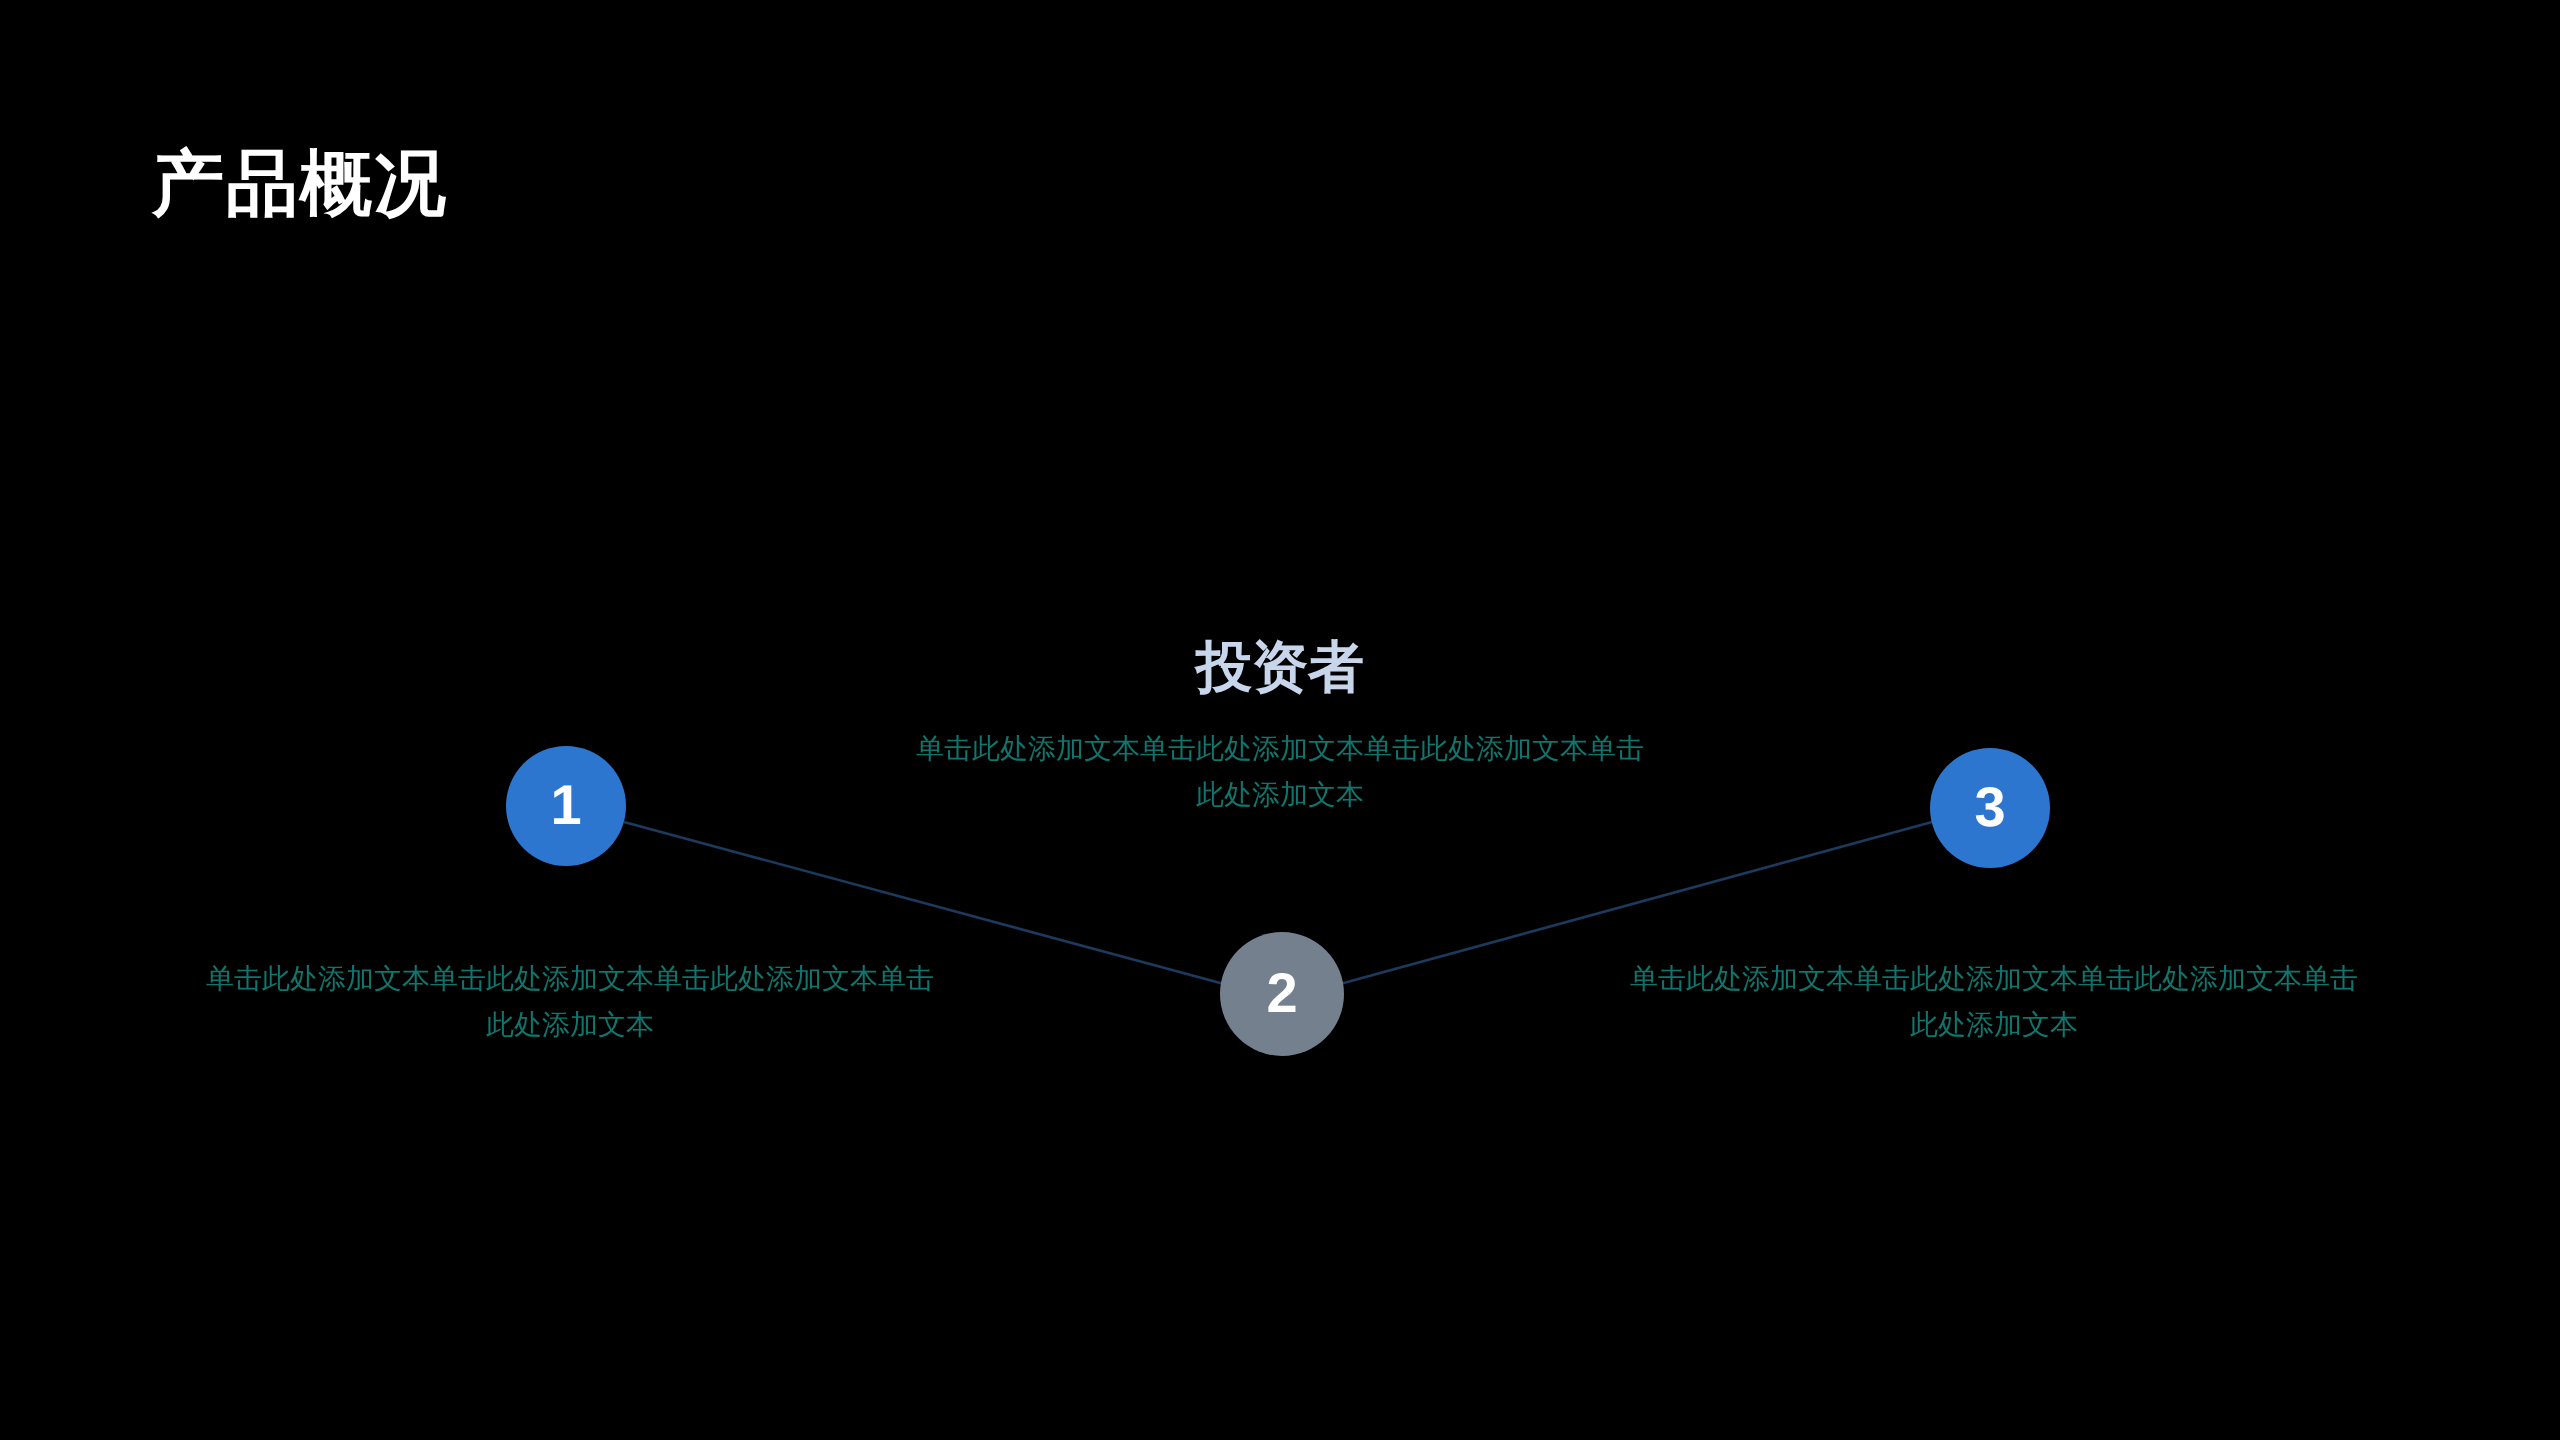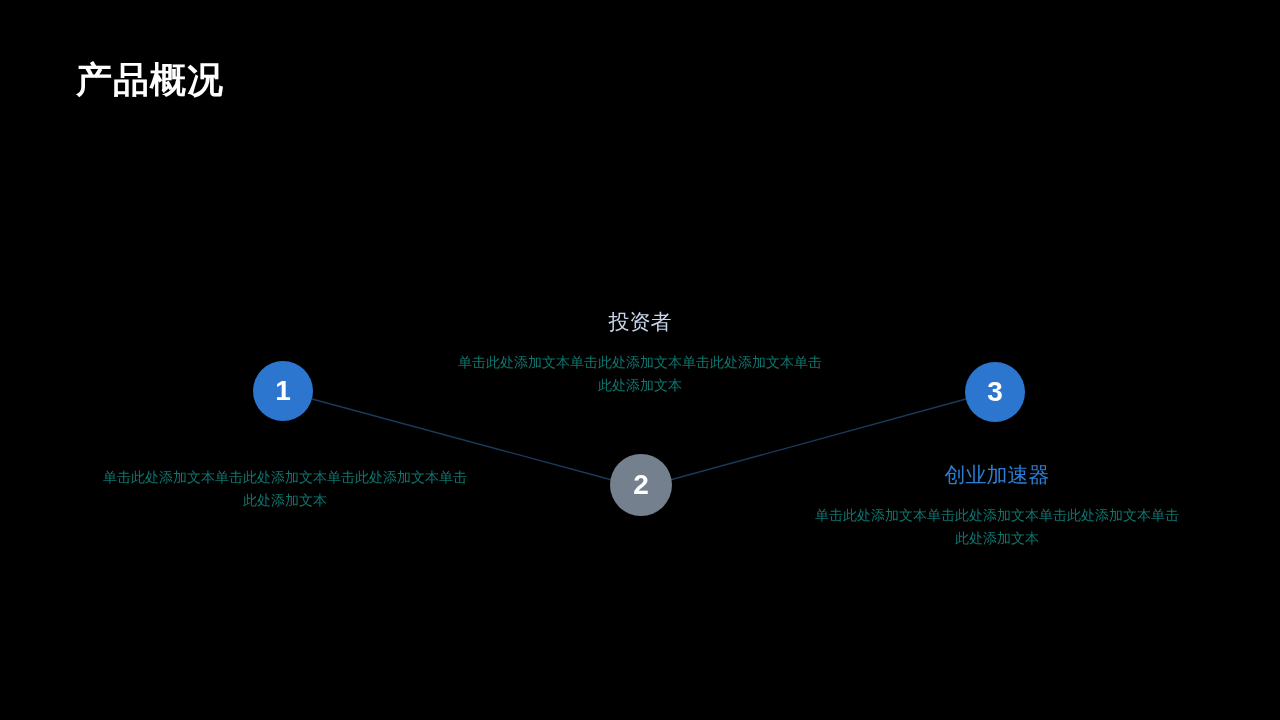--- a/index.html
+++ b/index.html
@@ -7,20 +7,21 @@
     padding: 0;
     background: #000000;
   }
   .slide {
     position: relative;
     width: 1280px;
     height: 556px;
     background: #000000;
     overflow: hidden;
     font-family: "Liberation Sans", sans-serif;
+    margin-top: 12px;
   }
   .slide-title {
     position: absolute;
     left: 76px;
     top: 60px;
     font-size: 36px;
     line-height: 40px;
     font-weight: bold;
     color: #ffffff;
     letter-spacing: 1px;
@@ -51,23 +52,23 @@
   .c2 { left: 610px; top: 454px; width: 62px; height: 62px; background: #75808e; }
   .c3 { left: 965px; top: 362px; width: 60px; height: 60px; background: #2d76d0; }
   .group {
     position: absolute;
     text-align: center;
   }
   .g-investor     { left: 430px; top: 303px; width: 420px; }
   .g-entrepreneur { left:  85px; top: 456px; width: 400px; }
   .g-accelerator  { left: 797px; top: 456px; width: 400px; }
   .group .heading {
-    font-size: 21px;
+    font-size: 28px;
     line-height: 38px;
-    font-weight: normal;
+    font-weight: bold;
     white-space: nowrap;
   }
   .heading.blue  { color: #2b7ed3; }
   .heading.light { color: #c8d6ec; }
   .group .body {
     margin-top: 10px;
     font-size: 14px;
     line-height: 23px;
     color: #0f766e;
   }
@@ -118,21 +119,20 @@
   </div>
 
   <div class="group g-entrepreneur">
     <div class="body">
       <div class="bline">单击此处添加文本单击此处添加文本单击此处添加文本单击</div>
       <div class="bline">此处添加文本</div>
     </div>
   </div>
 
   <div class="group g-accelerator">
-    <div class="heading blue">创业加速器</div>
     <div class="body">
       <div class="bline">单击此处添加文本单击此处添加文本单击此处添加文本单击</div>
       <div class="bline">此处添加文本</div>
     </div>
   </div>
 
   <div class="page-number">15</div>
 
 </div>
 

